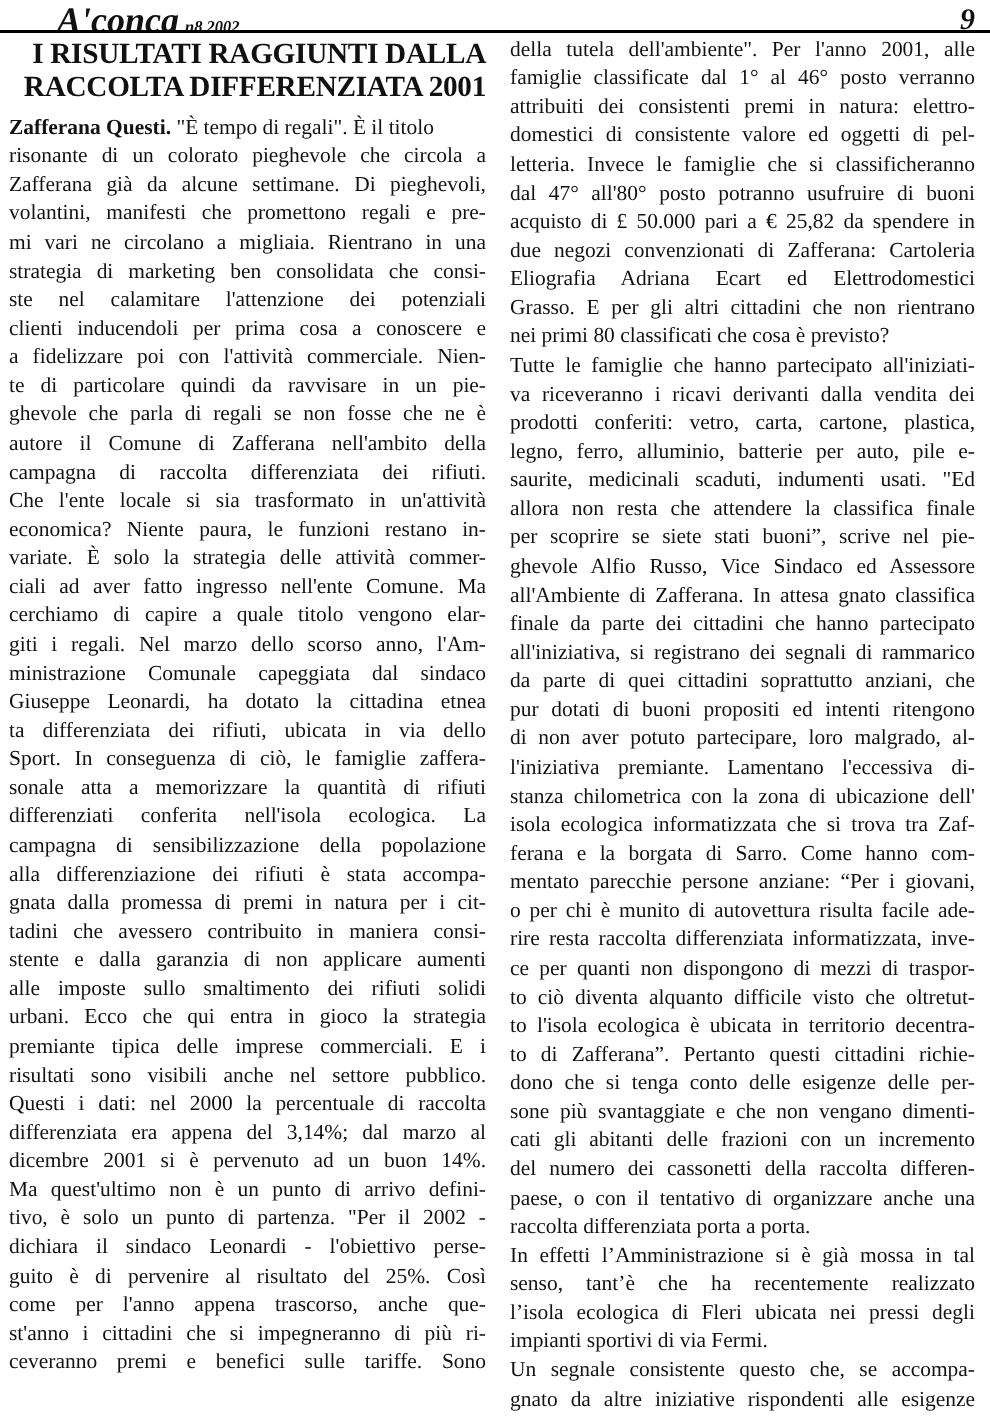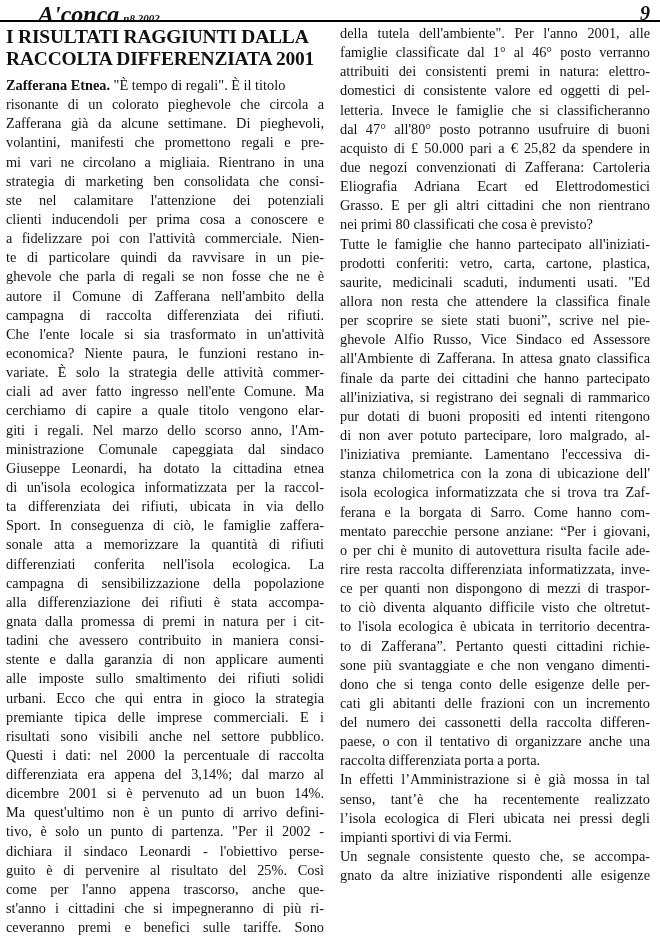--- a/index.html
+++ b/index.html
@@ -15,21 +15,21 @@
     .page-number {
       position: absolute; right: 10px; top: 0px;
       font-style: italic; font-weight: bold; font-size: 20px; line-height: 26px;
     }
     .rule { position: absolute; left: 0; top: 20px; width: 660px; height: 2px; background: #000; }
     .col { position: absolute; top: 26px; }
     .col-left { left: 6px; width: 318px; }
     .col-right { left: 340px; width: 310px; top: 24px; }
     .headline {
       font-family: "Liberation Serif", serif; font-weight: bold;
-      font-size: 19.5px; line-height: 22px; text-align: left; margin: 0 0 6px 0;
+      font-size: 19.5px; line-height: 22px; text-align: right; margin: 0 0 6px 0;
       letter-spacing: -0.2px;
     }
     .line {
       display: block; font-size: 14.3px; line-height: 19.15px; height: 19.15px;
       white-space: nowrap; text-align: justify; text-align-last: justify;
     }
     .line.last { text-align-last: left; }
     .lead { font-weight: bold; }
   </style>
 </head>
@@ -40,42 +40,41 @@
 </div>
 <div class="page-number">9</div>
 <div class="rule"></div>
 
 <div class="col col-left">
   <div class="headline">
     <div>I RISULTATI RAGGIUNTI DALLA</div>
     <div>RACCOLTA DIFFERENZIATA 2001</div>
   </div>
   <div id="left-lines">
-      <span class="line last"><span class="lead">Zafferana Etnea.</span><span> "È tempo di regali". È il titolo</span></span>
+      <span class="line last"><span class="lead">Zafferana Questi.</span><span> "È tempo di regali". È il titolo</span></span>
       <span class="line">risonante di un colorato pieghevole che circola a</span>
       <span class="line">Zafferana già da alcune settimane. Di pieghevoli,</span>
       <span class="line">volantini, manifesti che promettono regali e pre-</span>
       <span class="line">mi vari  ne circolano a migliaia. Rientrano in una</span>
       <span class="line">strategia di marketing ben consolidata che consi-</span>
       <span class="line">ste nel calamitare l'attenzione dei potenziali</span>
       <span class="line">clienti inducendoli per prima cosa a conoscere e</span>
       <span class="line">a fidelizzare poi con l'attività commerciale. Nien-</span>
       <span class="line">te di particolare quindi da ravvisare in un pie-</span>
       <span class="line">ghevole che parla di regali se non fosse che ne è</span>
       <span class="line">autore il Comune di Zafferana nell'ambito della</span>
       <span class="line">campagna di raccolta differenziata dei rifiuti.</span>
       <span class="line">Che l'ente locale si sia trasformato in un'attività</span>
       <span class="line">economica? Niente paura, le funzioni restano in-</span>
       <span class="line">variate. È solo la strategia delle attività commer-</span>
       <span class="line">ciali ad aver fatto ingresso nell'ente Comune. Ma</span>
       <span class="line">cerchiamo di capire a quale titolo vengono elar-</span>
       <span class="line">giti i regali. Nel marzo dello scorso anno, l'Am-</span>
       <span class="line">ministrazione Comunale capeggiata dal sindaco</span>
       <span class="line">Giuseppe Leonardi, ha dotato la cittadina etnea</span>
-      <span class="line">di un'isola ecologica informatizzata per la raccol-</span>
       <span class="line">ta differenziata dei rifiuti, ubicata in via dello</span>
       <span class="line">Sport. In conseguenza di ciò, le famiglie zaffera-</span>
       <span class="line">sonale atta a memorizzare la quantità di rifiuti</span>
       <span class="line">differenziati conferita nell'isola ecologica. La</span>
       <span class="line">campagna di sensibilizzazione della popolazione</span>
       <span class="line">alla differenziazione dei rifiuti è stata accompa-</span>
       <span class="line">gnata dalla promessa di premi in natura per i cit-</span>
       <span class="line">tadini che avessero contribuito in maniera consi-</span>
       <span class="line">stente e dalla garanzia di non applicare aumenti</span>
       <span class="line">alle imposte sullo smaltimento dei rifiuti solidi</span>
@@ -102,43 +101,46 @@
       <span class="line">attribuiti dei consistenti premi in natura: elettro-</span>
       <span class="line">domestici di consistente valore ed oggetti di pel-</span>
       <span class="line">letteria. Invece le famiglie che si classificheranno</span>
       <span class="line">dal 47° all'80° posto potranno usufruire di buoni</span>
       <span class="line">acquisto di £ 50.000 pari a € 25,82 da spendere in</span>
       <span class="line">due negozi convenzionati di Zafferana: Cartoleria</span>
       <span class="line">Eliografia Adriana Ecart ed Elettrodomestici</span>
       <span class="line">Grasso. E per gli altri cittadini che non rientrano</span>
       <span class="line last">nei primi 80 classificati che cosa è previsto?</span>
       <span class="line">Tutte le famiglie che hanno partecipato all'iniziati-</span>
+      <span class="line">va riceveranno i ricavi derivanti dalla vendita dei</span>
       <span class="line">prodotti conferiti: vetro, carta, cartone, plastica,</span>
+      <span class="line">legno, ferro, alluminio, batterie per auto, pile e-</span>
       <span class="line">saurite, medicinali scaduti, indumenti usati. "Ed</span>
       <span class="line">allora non resta che attendere la classifica finale</span>
       <span class="line">per scoprire se siete stati buoni”, scrive nel pie-</span>
       <span class="line">ghevole Alfio Russo, Vice Sindaco ed Assessore</span>
       <span class="line">all'Ambiente di Zafferana. In attesa gnato classifica</span>
       <span class="line">finale da parte dei cittadini che hanno partecipato</span>
       <span class="line">all'iniziativa, si registrano dei segnali di rammarico</span>
+      <span class="line">da parte di quei cittadini soprattutto anziani, che</span>
       <span class="line">pur dotati di buoni propositi ed intenti ritengono</span>
       <span class="line">di non aver potuto partecipare, loro malgrado, al-</span>
       <span class="line">l'iniziativa premiante. Lamentano l'eccessiva di-</span>
       <span class="line">stanza chilometrica con la zona di ubicazione dell'</span>
       <span class="line">isola ecologica informatizzata che si trova tra Zaf-</span>
       <span class="line">ferana e la borgata di Sarro. Come hanno com-</span>
       <span class="line">mentato parecchie persone anziane: “Per i giovani,</span>
       <span class="line">o per chi è munito di autovettura risulta facile ade-</span>
       <span class="line">rire resta raccolta differenziata informatizzata, inve-</span>
       <span class="line">ce per quanti non dispongono di mezzi di traspor-</span>
       <span class="line">to ciò diventa alquanto difficile visto che oltretut-</span>
       <span class="line">to l'isola ecologica è ubicata in territorio decentra-</span>
       <span class="line">to di Zafferana”. Pertanto questi cittadini richie-</span>
+      <span class="line">dono che si tenga conto delle esigenze delle per-</span>
       <span class="line">sone più svantaggiate e che non vengano dimenti-</span>
-      <span class="line">dono che si tenga conto delle esigenze delle per-</span>
       <span class="line">cati gli abitanti delle frazioni con un incremento</span>
       <span class="line">del numero dei cassonetti della raccolta differen-</span>
       <span class="line">paese, o con il tentativo di organizzare anche una</span>
       <span class="line last">raccolta differenziata porta a porta.</span>
       <span class="line">In effetti l’Amministrazione si è già mossa in tal</span>
       <span class="line">senso, tant’è che ha recentemente realizzato</span>
       <span class="line">l’isola ecologica di Fleri ubicata nei pressi degli</span>
       <span class="line last">impianti sportivi di via Fermi.</span>
       <span class="line">Un segnale consistente questo che, se accompa-</span>
       <span class="line">gnato da altre iniziative rispondenti alle esigenze</span>

